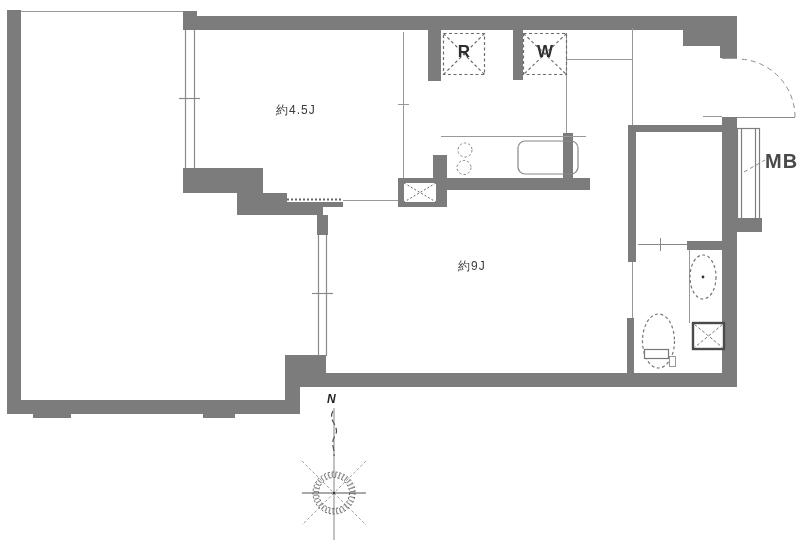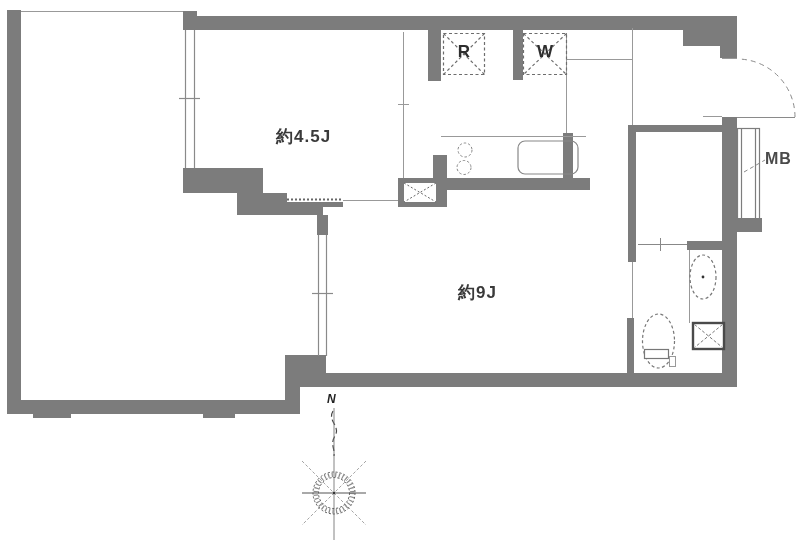--- a/index.html
+++ b/index.html
@@ -10,23 +10,23 @@
     font-family:"Liberation Sans", sans-serif;
     overflow:hidden;
   }
   .plan svg{position:absolute;left:0;top:0;}
   .label{
     position:absolute;
     color:#3a3a3a;
     white-space:nowrap;
     line-height:1;
   }
-  .label-room{font-size:17px;letter-spacing:1px;font-weight:700;margin-top:24px;}
+  .label-room{font-size:12px;letter-spacing:1px;font-weight:400;}
   .label-appliance{font-size:17px;font-weight:700;color:#2e2e2e;text-align:center;}
-  .label-mb{font-size:16px;font-weight:600;color:#4a4a4a;letter-spacing:1px;}
+  .label-mb{font-size:20px;font-weight:600;color:#4a4a4a;letter-spacing:1px;}
   .label-north{font-size:12px;font-weight:700;font-style:italic;color:#222;}
 </style>
 </head>
 <body>
 
 <div class="plan">
 
   <svg width="806" height="550" viewBox="0 0 806 550">
 
     <g fill="#7c7c7c" shape-rendering="crispEdges">

